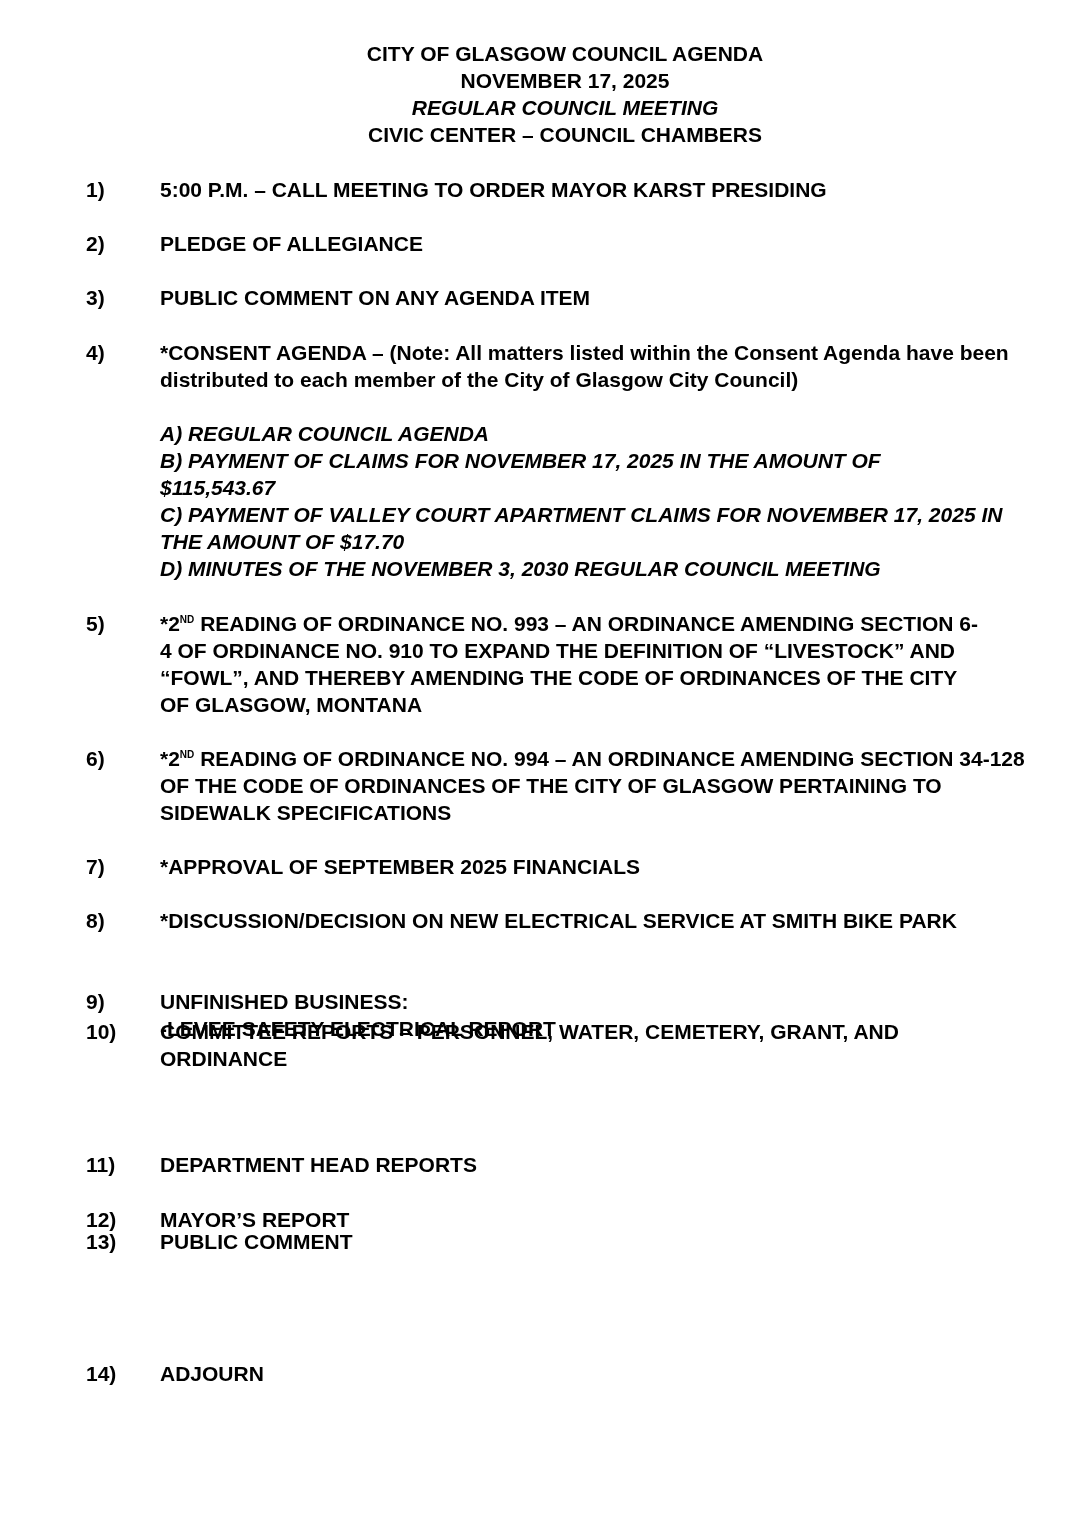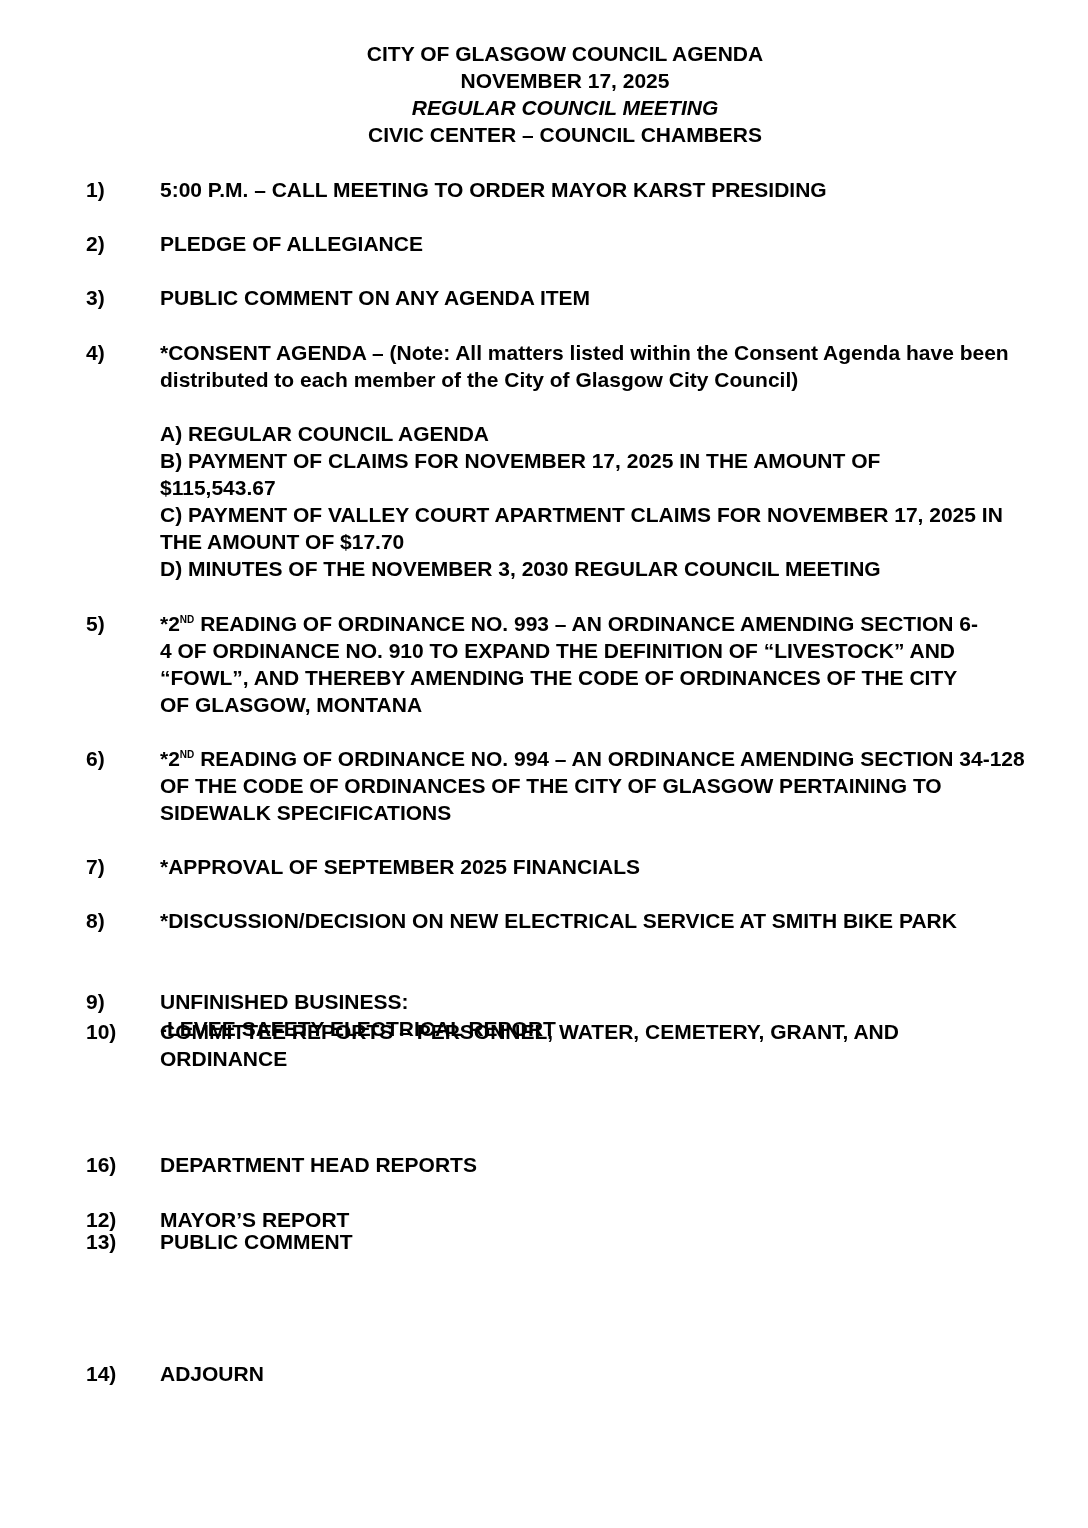--- a/index.html
+++ b/index.html
@@ -11,21 +11,21 @@
     position: absolute; top: 40px; left: 0; width: 1130px;
     text-align: center; font-weight: bold; font-size: 21px; line-height: 27px;
   }
   .header .italic { font-style: italic; }
   .item {
     position: absolute; left: 86px; width: 980px;
     font-weight: bold; font-size: 21px; line-height: 27px;
   }
   .num { position: absolute; left: 0; top: 0; }
   .body { margin-left: 74px; }
-  .sub { margin-top: 27px; }
+  .sub { margin-top: 27px; font-style: italic; }
   sup { font-size: 10px; line-height: 0; vertical-align: 8px; }
 </style>
 </head>
 <body>
 
 <div class="header">
   <div>CITY OF GLASGOW COUNCIL AGENDA</div>
   <div>NOVEMBER 17, 2025</div>
   <div class="italic">REGULAR COUNCIL MEETING</div>
   <div>CIVIC CENTER – COUNCIL CHAMBERS</div>
@@ -82,21 +82,21 @@
   <div class="body">UNFINISHED BUSINESS:</div>
   <div class="body">-LEVEE SAFETY ELECTRICAL REPORT</div>
 </div>
 
 <div class="item" style="top:1018px">
   <span class="num">10)</span>
   <div class="body" style="width:850px">COMMITTEE REPORTS – PERSONNEL, WATER, CEMETERY, GRANT, AND ORDINANCE</div>
 </div>
 
 <div class="item" style="top:1151px">
-  <span class="num">16)</span>
+  <span class="num">11)</span>
   <div class="body">DEPARTMENT HEAD REPORTS</div>
 </div>
 
 <div class="item" style="top:1206px">
   <span class="num">12)</span>
   <div class="body">MAYOR’S REPORT</div>
 </div>
 
 <div class="item" style="top:1228px">
   <span class="num">13)</span>

